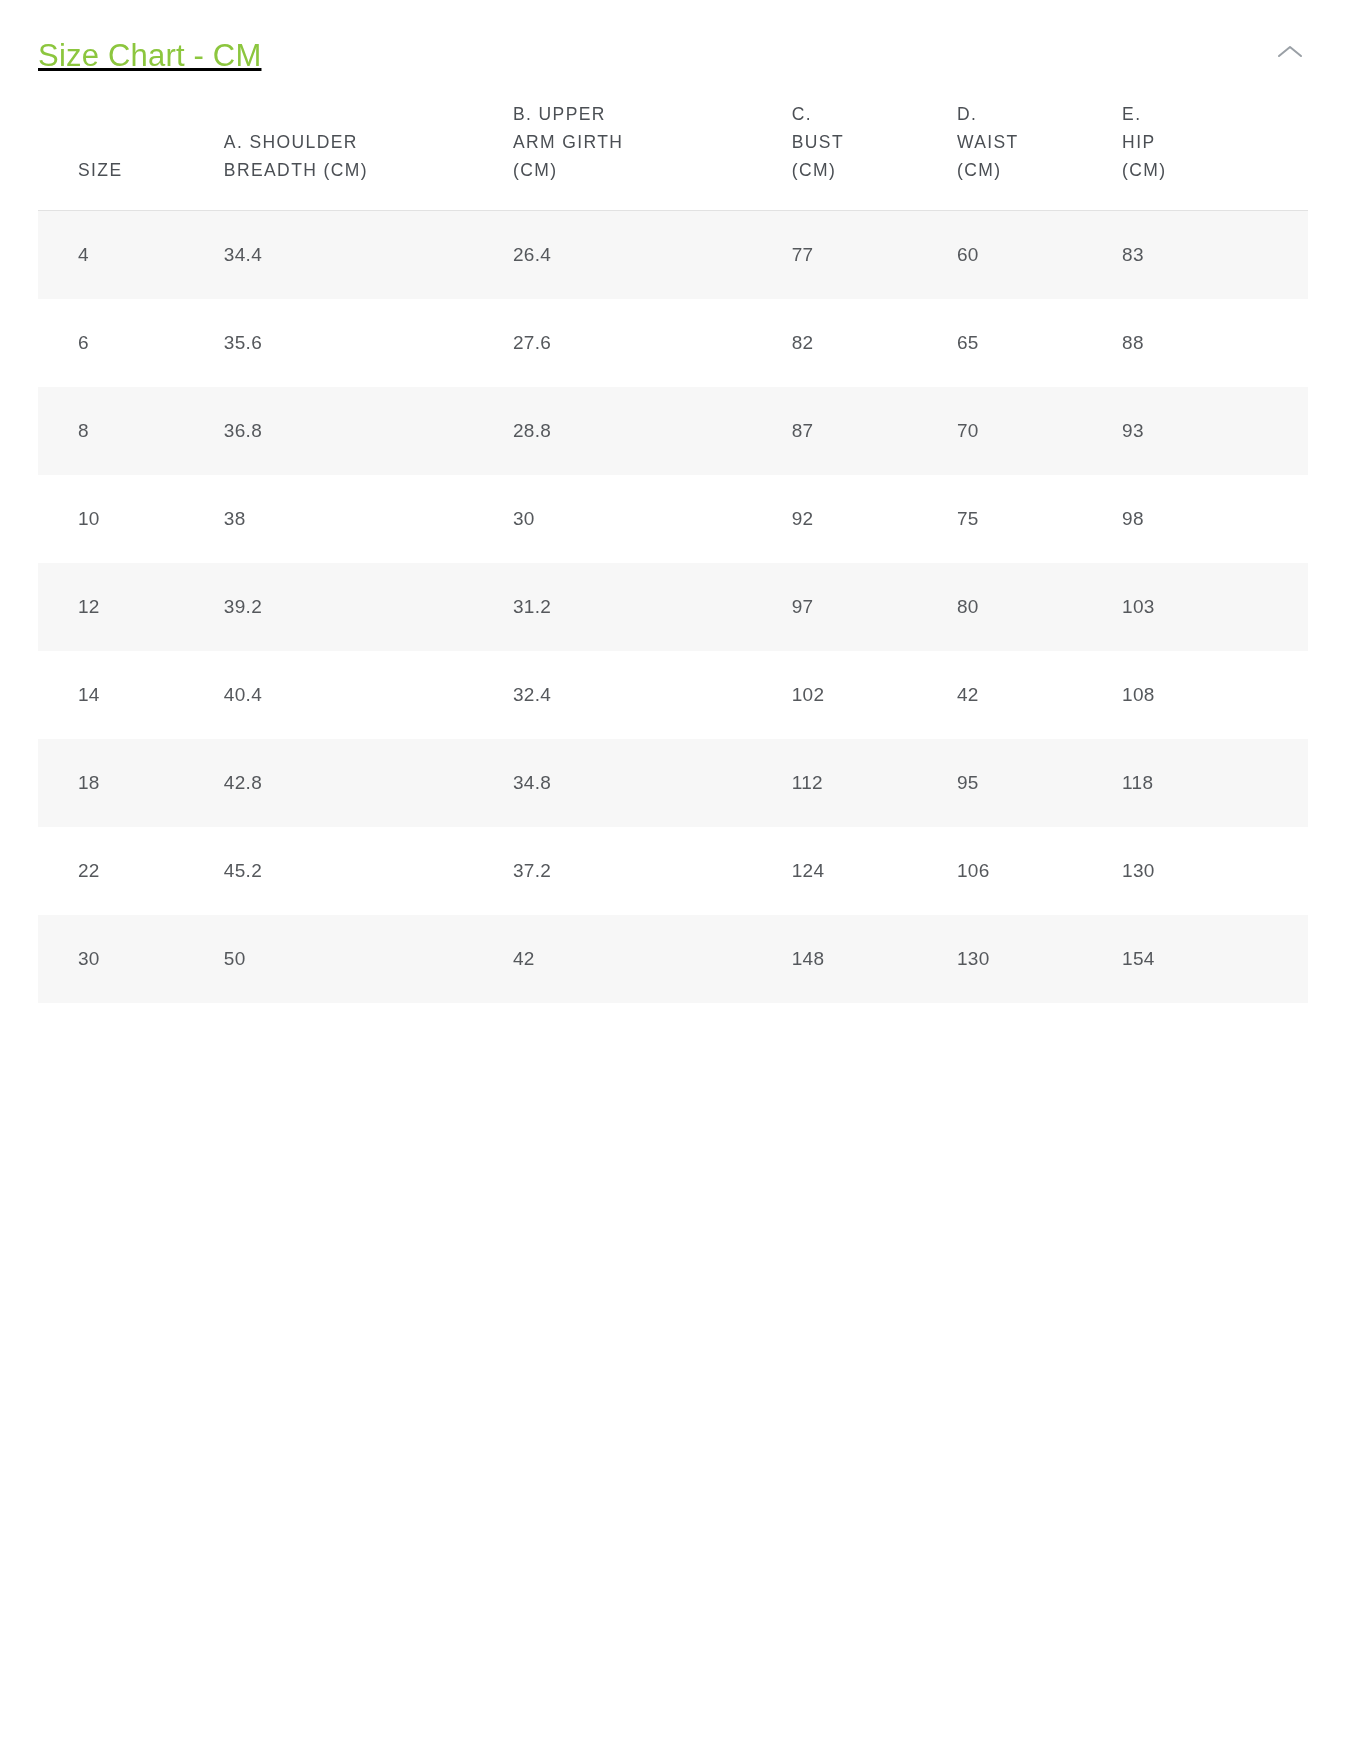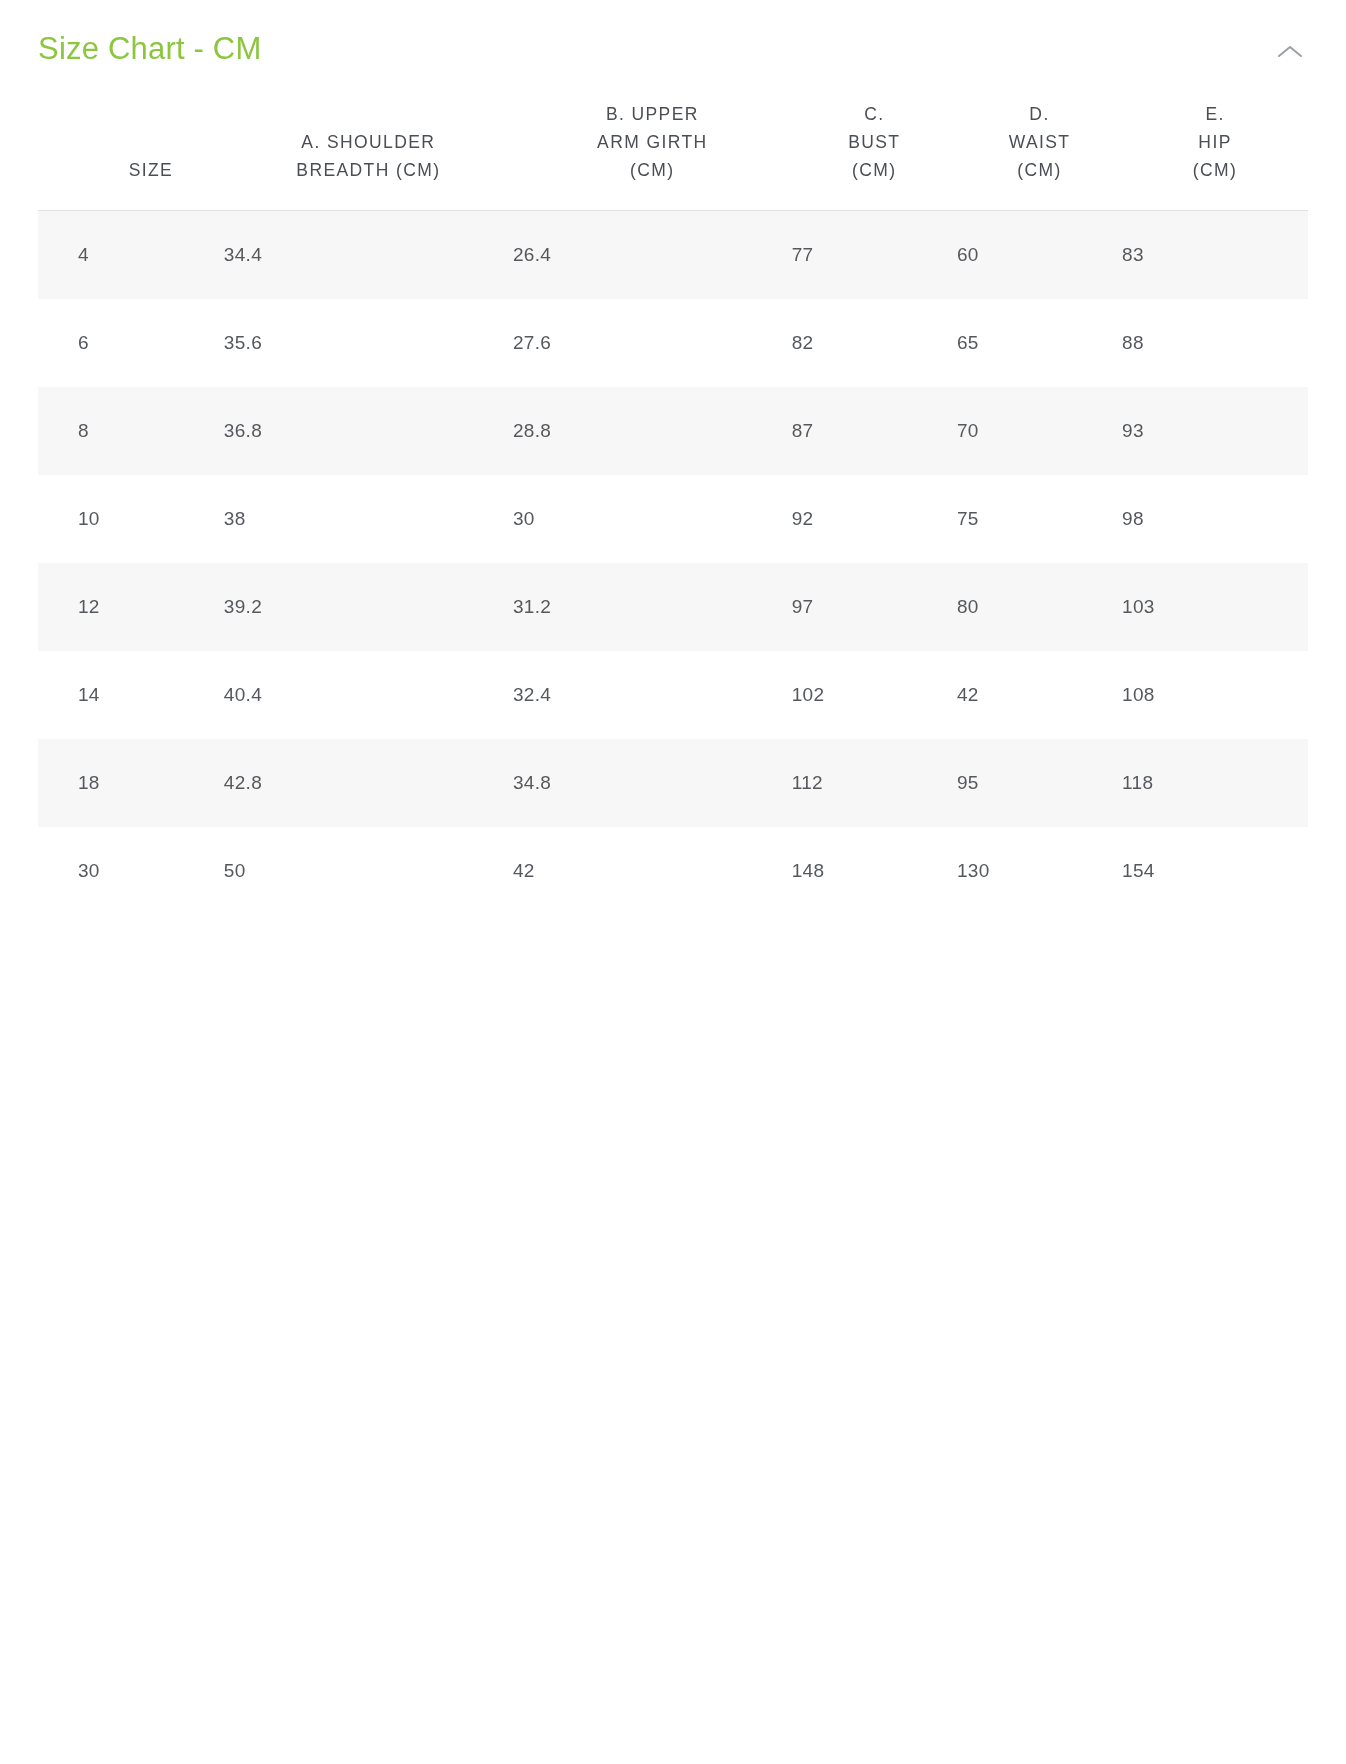--- a/index.html
+++ b/index.html
@@ -13,24 +13,25 @@
     font-family: "Liberation Sans", sans-serif;
     -webkit-font-smoothing: antialiased;
   }
   .panel {
     width: 1346px;
     box-sizing: border-box;
     padding: 0;
   }
   .panel-header {
     display: flex;
-    align-items: flex-start;
+    align-items: flex-end;
     justify-content: space-between;
     padding: 30px 34px 26px 38px;
     box-sizing: border-box;
+    text-decoration: underline;
   }
   .panel-title {
     font-size: 31px;
     color: #8cc63e;
     font-weight: 400;
     letter-spacing: 0.2px;
     line-height: 1.2;
   }
   .chevron-btn {
     width: 44px;
@@ -84,21 +85,20 @@
   }
   .col-size     { width: 140px; padding-left: 40px !important; }
   .col-shoulder { width: 280px; }
   .col-arm      { width: 270px; }
   .col-bust     { width: 160px; }
   .col-waist    { width: 160px; }
   .col-hip      { width: 180px; }
   th.col-size   { padding-left: 40px !important; }
   .hdr-break {
     display: block;
-    text-align: center;
   }
   .spacer-bottom {
     height: 60px;
   }
 </style>
 </head>
 <body>
 
 <div class="panel">
 
@@ -195,20 +195,28 @@
           </tr>
           <tr>
             <td class="col-size">18</td>
             <td class="col-shoulder">42.8</td>
             <td class="col-arm">34.8</td>
             <td class="col-bust">112</td>
             <td class="col-waist">95</td>
             <td class="col-hip">118</td>
           </tr>
           <tr>
+            <td class="col-size">22</td>
+            <td class="col-shoulder">45.2</td>
+            <td class="col-arm">37.2</td>
+            <td class="col-bust">124</td>
+            <td class="col-waist">106</td>
+            <td class="col-hip">130</td>
+          </tr>
+          <tr>
             <td class="col-size">30</td>
             <td class="col-shoulder">50</td>
             <td class="col-arm">42</td>
             <td class="col-bust">148</td>
             <td class="col-waist">130</td>
             <td class="col-hip">154</td>
           </tr>
         </tbody>
     </table>
   </div>

